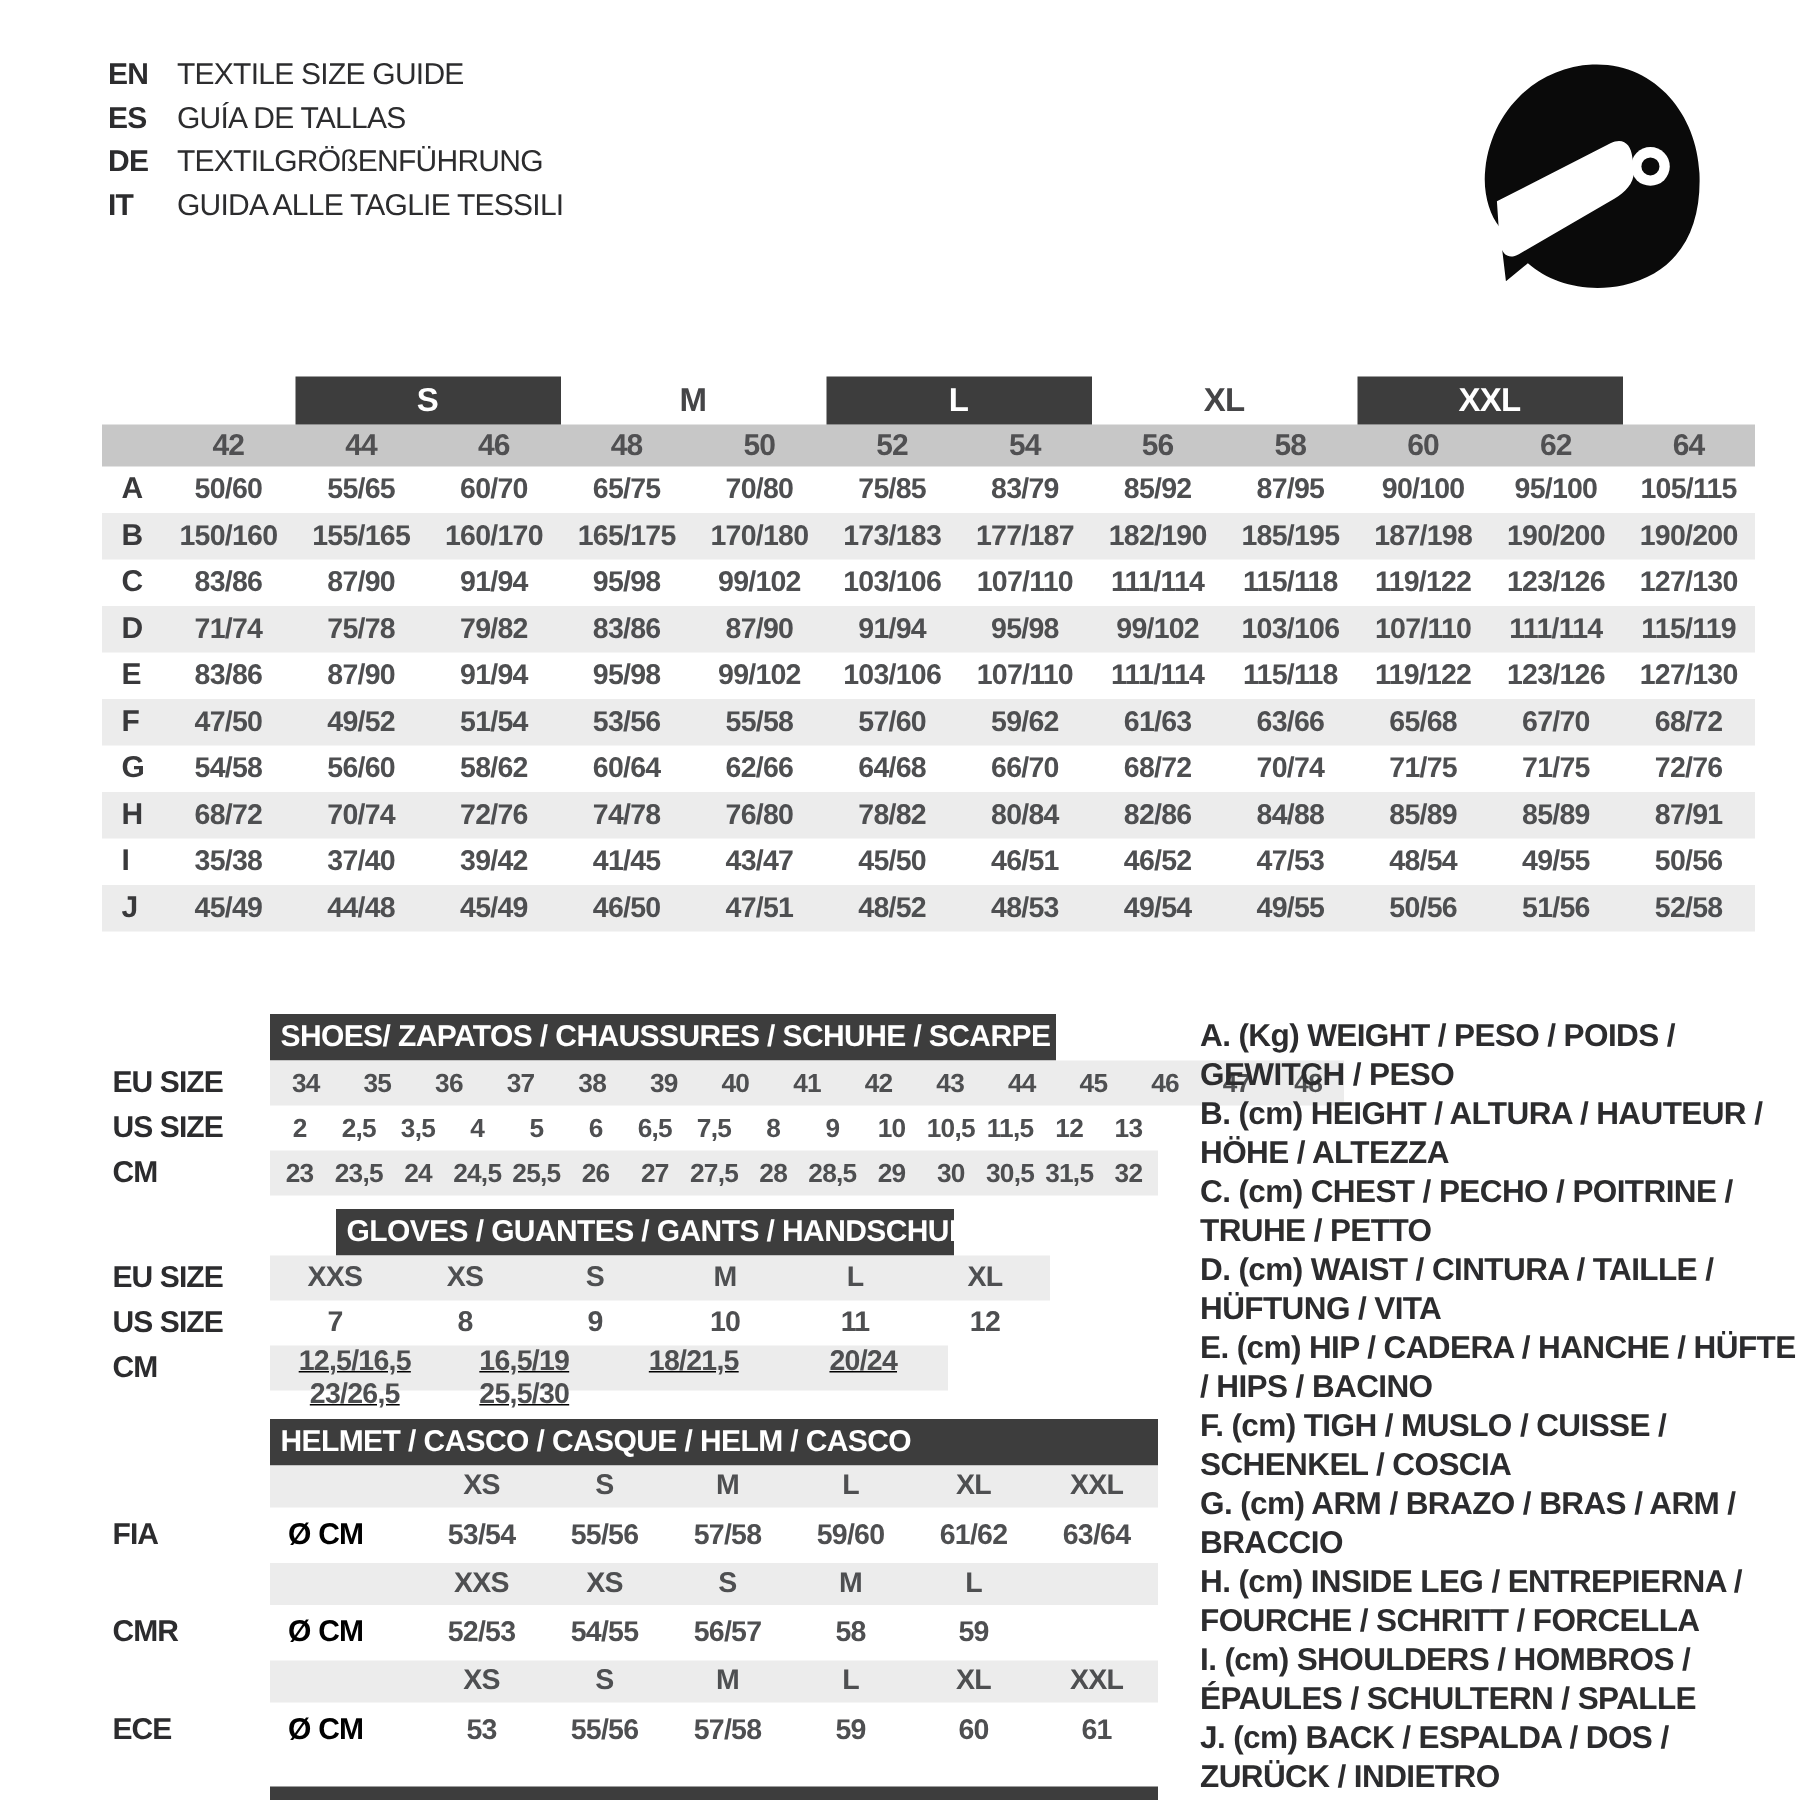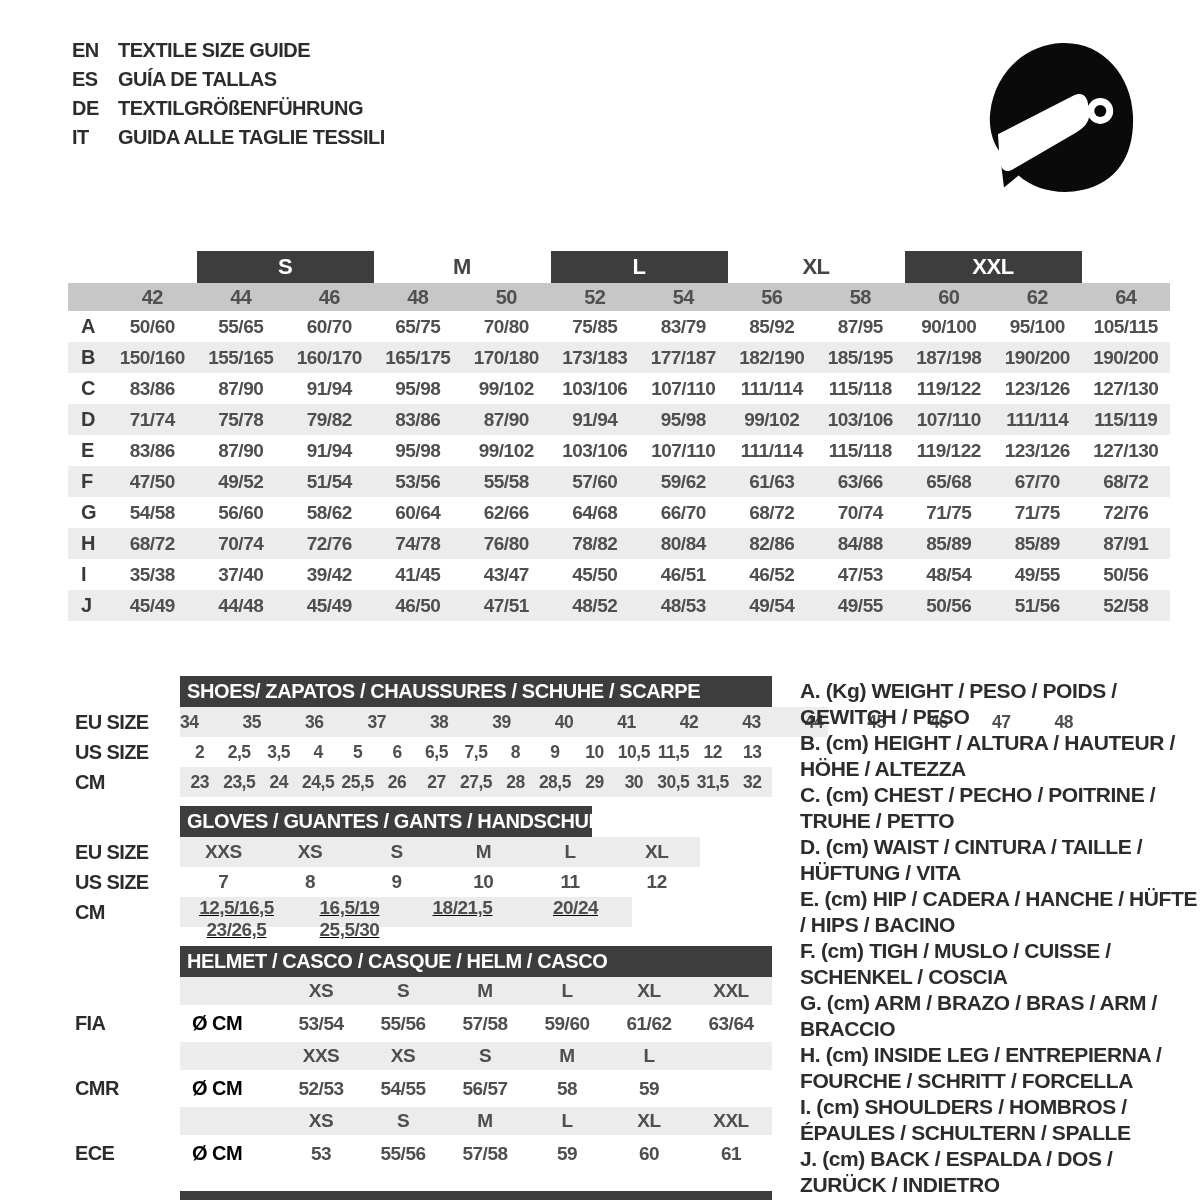--- a/index.html
+++ b/index.html
@@ -4,21 +4,21 @@
 <style>
   *{margin:0;padding:0;box-sizing:border-box}
   html,body{width:1200px;height:1200px;background:#fff;overflow:hidden;
     font-family:"Liberation Sans",sans-serif}
   .canvas{position:absolute;inset:0;background:#fff}
 
   
   .lang-block{position:absolute;left:72px;top:36px}
   .lang-row{display:flex;height:29px;align-items:center}
   .lang-code{width:46px;font-weight:bold;font-size:20px;letter-spacing:-0.5px;color:var(--heading_text)}
-  .lang-title{font-weight:bold;font-size:20px;letter-spacing:-0.5px;color:var(--heading_text)}
+  .lang-title{font-weight:normal;font-size:20px;letter-spacing:-0.5px;color:var(--heading_text)}
 
   
   .helmet-svg{position:absolute;left:973px;top:28px;width:172px;height:178px}
 
   
   .textile{position:absolute;left:68px;top:251px;width:1102px}
   .group-row,.strip-row,.data-row{display:grid;grid-template-columns:40px repeat(12,1fr)}
   .group-row{height:32px}
   .size-box{background:var(--dark_bar);color:#fff;display:flex;align-items:center;justify-content:center;
     font-weight:bold;font-size:22px;letter-spacing:-0.5px}
@@ -260,25 +260,25 @@
         <div class="cell">49/55</div>
         <div class="cell">50/56</div>
         <div class="cell">51/56</div>
         <div class="cell">52/58</div>
       </div>
     </div>
 
   <div class="section" id="shoes">
       <div class="sec-head-row">
         <div class="side-label"></div>
-        <div class="dark-bar" style="width: 592px;">SHOES/ ZAPATOS / CHAUSSURES / SCHUHE / SCARPE</div>
+        <div class="dark-bar" style="width: 524px;">SHOES/ ZAPATOS / CHAUSSURES / SCHUHE / SCARPE</div>
       </div>
       <div class="sec-row">
         <div class="side-label">EU SIZE</div>
-        <div class="val-grid gray" style="width: 648px; grid-template-columns: repeat(15, 1fr); gap: 44px;">
+        <div class="val-grid gray" style="width: 716px; grid-template-columns: repeat(15, 1fr);">
           <div class="vcell">34</div>
           <div class="vcell">35</div>
           <div class="vcell">36</div>
           <div class="vcell">37</div>
           <div class="vcell">38</div>
           <div class="vcell">39</div>
           <div class="vcell">40</div>
           <div class="vcell">41</div>
           <div class="vcell">42</div>
           <div class="vcell">43</div>
@@ -326,21 +326,21 @@
           <div class="vcell">30</div>
           <div class="vcell">30,5</div>
           <div class="vcell">31,5</div>
           <div class="vcell">32</div>
         </div>
       </div>
     </div>
   <div class="section" id="gloves">
       <div class="sec-head-row">
         <div class="side-label"></div>
-        <div class="dark-bar" style="width: 412px;">GLOVES / GUANTES / GANTS / HANDSCHUHE / GUANTI</div>
+        <div class="dark-bar" style="width: 412px; margin-left: 44px;">GLOVES / GUANTES / GANTS / HANDSCHUHE / GUANTI</div>
       </div>
       <div class="sec-row">
         <div class="side-label">EU SIZE</div>
         <div class="val-grid gray" style="width: 520px; grid-template-columns: repeat(6, 1fr);">
           <div class="vcell">XXS</div>
           <div class="vcell">XS</div>
           <div class="vcell">S</div>
           <div class="vcell">M</div>
           <div class="vcell">L</div>
           <div class="vcell">XL</div>

